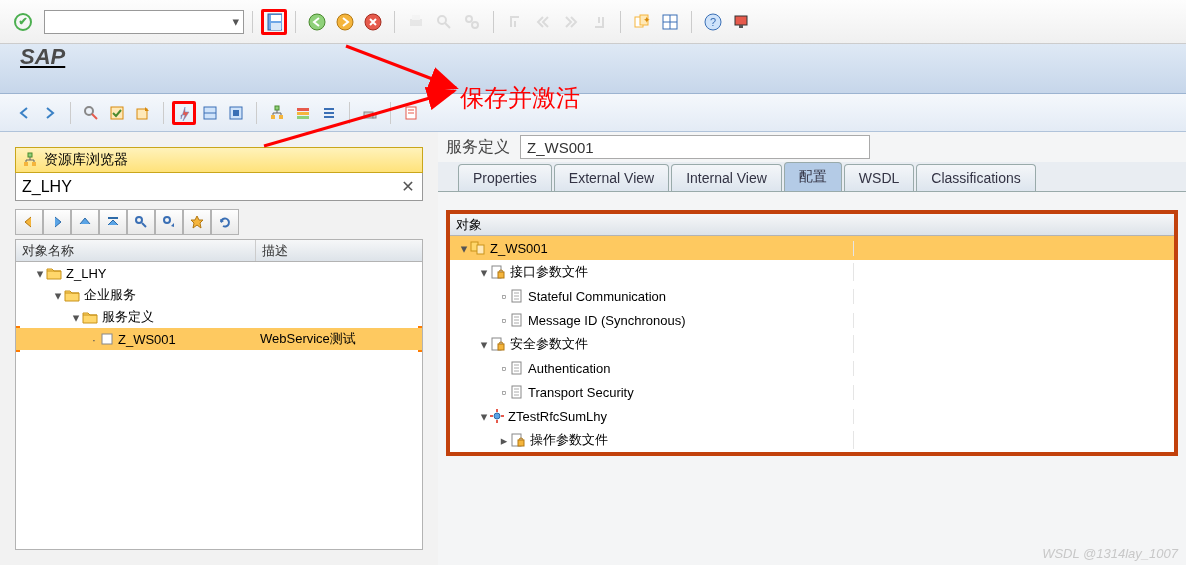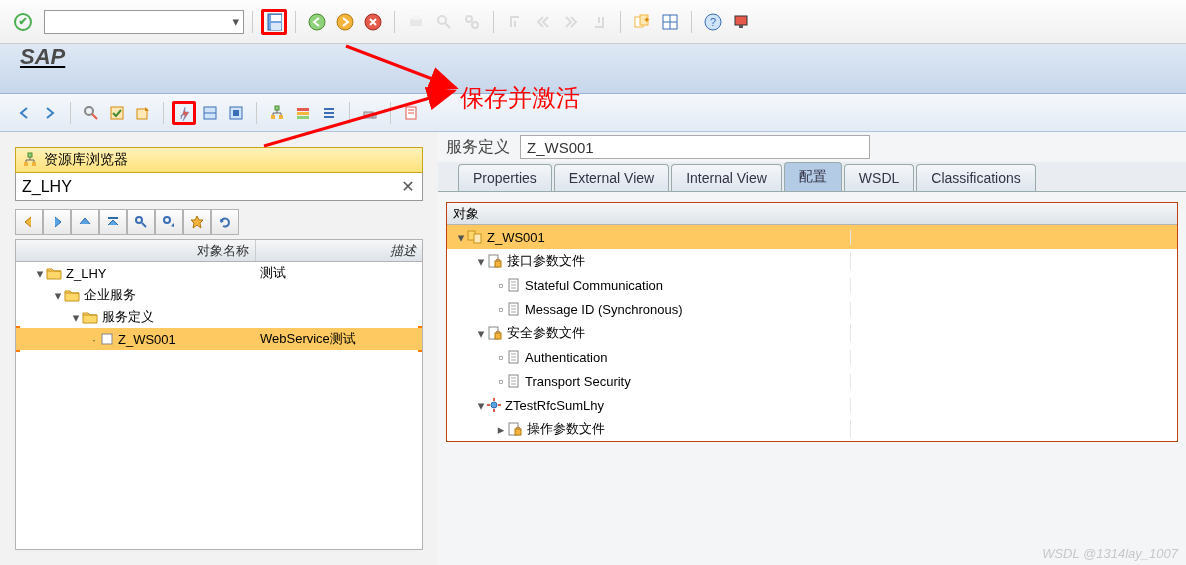--- a/index.html
+++ b/index.html
@@ -89,24 +89,24 @@
   
   .nav-buttons{display:flex;gap:0;margin-top:8px;}
   .nav-btn{
     width:28px;height:26px;border:1px solid #b3b3b3;
     background:linear-gradient(#fefefe,#e8e8e8);
     display:flex;align-items:center;justify-content:center;cursor:pointer;
   }
   
   
   .tree-tbl{border:1px solid #b3b3b3;margin-top:4px;background:#fff;flex:1;overflow:hidden;}
-  .tree-hdr{display:flex;height:22px;background:linear-gradient(#f6f7f8,#dde3e9);border-bottom:1px solid #b3b3b3;text-align:right;}
+  .tree-hdr{display:flex;height:22px;background:linear-gradient(#f6f7f8,#dde3e9);border-bottom:1px solid #b3b3b3;}
   .tree-hdr>div{padding:0 6px;line-height:22px;color:#333;}
   .col-name{width:240px;border-right:1px solid #ccc;}
-  .col-desc{flex:1;font-style:italic;}
+  .col-desc{flex:1;}
   .tree-body{}
   .tree-row{display:flex;height:22px;align-items:center;cursor:default;}
   .tree-row .c1{width:240px;display:flex;align-items:center;}
   .tree-row .c2{flex:1;padding-left:4px;}
   .tree-row.sel{background:#fec960;}
   .tree-row.sel .c1,.tree-row.sel .c2{position:relative;}
   .bracket-l,.bracket-r{position:absolute;width:8px;height:26px;border:2px solid #ff7b00;}
   .bracket-l{left:-4px;border-right:none;}
   .bracket-r{right:-4px;border-left:none;}
   .tgl{width:12px;display:inline-flex;justify-content:center;color:#555;cursor:pointer;}
@@ -121,21 +121,21 @@
   .tabstrip{display:flex;align-items:flex-end;height:30px;border-bottom:1px solid #9aa;padding-left:20px;gap:2px;background:#e9edf2;}
   .tab{
     padding:5px 14px;background:linear-gradient(#f4f6f9,#dde5ee);
     border:1px solid #9aa;border-bottom:none;
     border-radius:4px 4px 0 0;font-size:14px;color:#334;cursor:pointer;
   }
   .tab.active{background:#b4cbe6;font-weight:normal;}
   
   
   .cfg-wrap{flex:1;padding:10px 8px;background:#f4f5f6;}
-  .cfg-box{border:1px solid #c2410c;background:#fff;}
+  .cfg-box{border:4px solid #c2410c;background:#fff;margin-top:8px;}
   .cfg-hdr{height:22px;background:linear-gradient(#f6f7f8,#dde3e9);border-bottom:1px solid #b3b3b3;padding:0 6px;line-height:22px;}
   .cfg-row{display:flex;height:24px;align-items:center;}
   .cfg-row .cell1{width:404px;border-right:1px solid #e5e5e5;display:flex;align-items:center;}
   .cfg-row.hl{background:#fec960;}
   .cfg-row.hl .cell1{background:#fec960;}
   
   
   .annot-text{position:absolute;color:#ff0000;font-size:24px;left:460px;top:82px;pointer-events:none;}
   .arrow-svg{position:absolute;left:246px;top:28px;pointer-events:none;}
   
@@ -420,21 +420,20 @@
             <div class="c1" style="padding-left: 18px;">
               <span class="tgl">▾</span>
               <span class="fld-icon">
                 <svg width="16" height="14">
                   <path d="M1 3 L6 3 L8 5 L15 5 L15 13 L1 13 Z" fill="#ffd76b" stroke="#c9931b"></path>
                   <path d="M1 5 L15 5" stroke="#c9931b"></path>
                 </svg>
               </span>
               <span>Z_LHY</span>
             </div>
-            <div class="c2">测试</div>
           </div>
           <div class="tree-row">
             <div class="c1" style="padding-left: 36px;">
               <span class="tgl">▾</span>
               <span class="fld-icon">
                 <svg width="16" height="14">
                   <path d="M1 3 L6 3 L8 5 L15 5 L15 13 L1 13 Z" fill="#ffd76b" stroke="#c9931b"></path>
                   <path d="M1 5 L15 5" stroke="#c9931b"></path>
                 </svg>
               </span>

